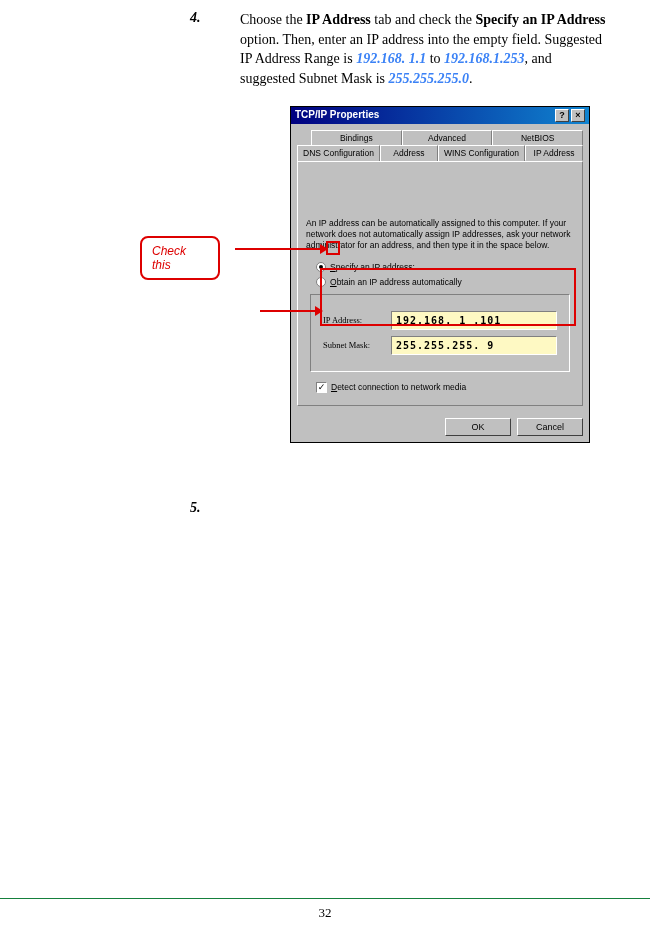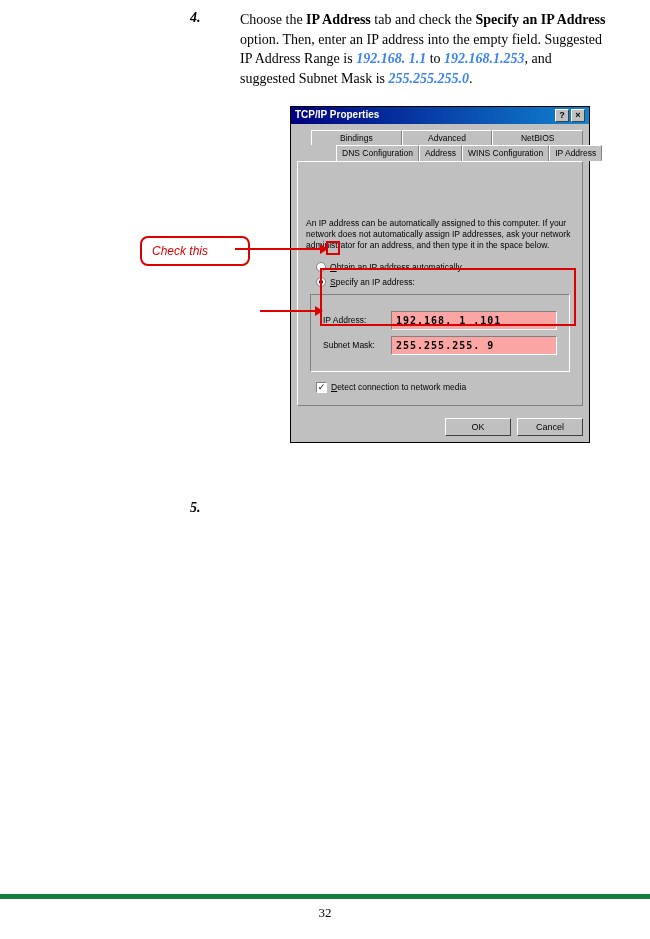--- a/index.html
+++ b/index.html
@@ -63,21 +63,21 @@
       background: #c0c0c0;
       border: 1px solid #fff;
       border-right-color: #404040;
       border-bottom-color: #404040;
       font-size: 9px;
       line-height: 11px;
       text-align: center;
       color: #000;
     }
     .dialog-body { padding: 6px; }
-    .tabrow { display: flex; margin-left: 39px; }
+    .tabrow { display: flex; }
     .tabrow.back { margin-left: 14px; }
     .tab {
       flex: 1;
       background: #c0c0c0;
       border: 1px solid #fff;
       border-right-color: #808080;
       border-bottom: none;
       padding: 2px 5px;
       text-align: center;
       font-size: 8.5px;
@@ -118,24 +118,24 @@
     .ip-group {
       border: 1px solid #808080;
       border-top-color: #808080;
       border-left-color: #808080;
       border-right-color: #fff;
       border-bottom-color: #fff;
       padding: 10px 12px;
       margin: 6px 4px 10px 4px;
     }
     .ip-row { display: flex; align-items: center; margin: 6px 0; }
-    .ip-label { width: 68px; }
+    .ip-label { width: 68px; font-family: Liberation Serif, serif; }
     .ip-input {
       flex: 1;
-      background: #fca5a5;
+      background: #fef9c3;
       border: 1px solid #808080;
       border-right-color: #fff;
       border-bottom-color: #fff;
       padding: 2px 4px;
       font-family: monospace;
       font-size: 10px;
       font-weight: bold;
       letter-spacing: 1px;
     }
     .checkbox-row { display: flex; align-items: center; gap: 4px; margin: 8px 0 4px 10px; }
@@ -170,21 +170,21 @@
       position: absolute;
       border: 2px solid #d00;
       border-radius: 8px;
       padding: 6px 10px;
       color: #d00;
       font-family: Arial, sans-serif;
       font-style: italic;
       font-size: 12px;
       background: #fff;
     }
-    .callout1 { left: 110px; top: 130px; width: 110px; }
+    .callout1 { left: 110px; top: 130px; width: 80px; }
     .callout2 { left: 110px; top: 178px; width: 120px; line-height: 1.3; }
     .arrow {
       position: absolute;
       height: 2px;
       background: #d00;
     }
     .arrow::after {
       content: "";
       position: absolute;
       right: -1px; top: -4px;
@@ -200,21 +200,21 @@
     }
     .hb-radio { left: 296px; top: 135px; width: 14px; height: 14px; }
     .hb-inputs { left: 290px; top: 162px; width: 256px; height: 58px; }
     .underline { text-decoration: underline; }
     .footer {
       position: absolute;
       bottom: 18px;
       left: 0;
       width: 100%;
       text-align: center;
-      border-top: 5px solid #15803d;
+      border-top: 1px solid #15803d;
       padding-top: 6px;
       font-size: 13px;
     }
   </style>
 </head>
 <body>
 
 <div class="content">
 
   <div class="step">
@@ -242,26 +242,26 @@
         </div>
         <div class="tabrow">
           <div class="tab">DNS Configuration</div>
           <div class="tab">Address</div>
           <div class="tab">WINS Configuration</div>
           <div class="tab active">IP Address</div>
         </div>
         <div class="tab-panel">
           <div class="desc-text">An IP address can be automatically assigned to this computer. If your network does not automatically assign IP addresses, ask your network administrator for an address, and then type it in the space below.</div>
           <div class="radio-row">
+            <div class="radio checked"></div>
+            <span><span class="underline">S</span><span>pecify an IP address:</span></span>
+          </div>
+          <div class="radio-row">
             <div class="radio"></div>
             <span><span class="underline">O</span><span>btain an IP address automatically</span></span>
-          </div>
-          <div class="radio-row">
-            <div class="radio checked"></div>
-            <span><span class="underline">S</span><span>pecify an IP address:</span></span>
           </div>
           <div class="ip-group">
             <div class="ip-row">
               <div class="ip-label">IP Address:</div>
               <div class="ip-input">192.168. 1 .101</div>
             </div>
             <div class="ip-row">
               <div class="ip-label">Subnet Mask:</div>
               <div class="ip-input">255.255.255. 9</div>
             </div>

